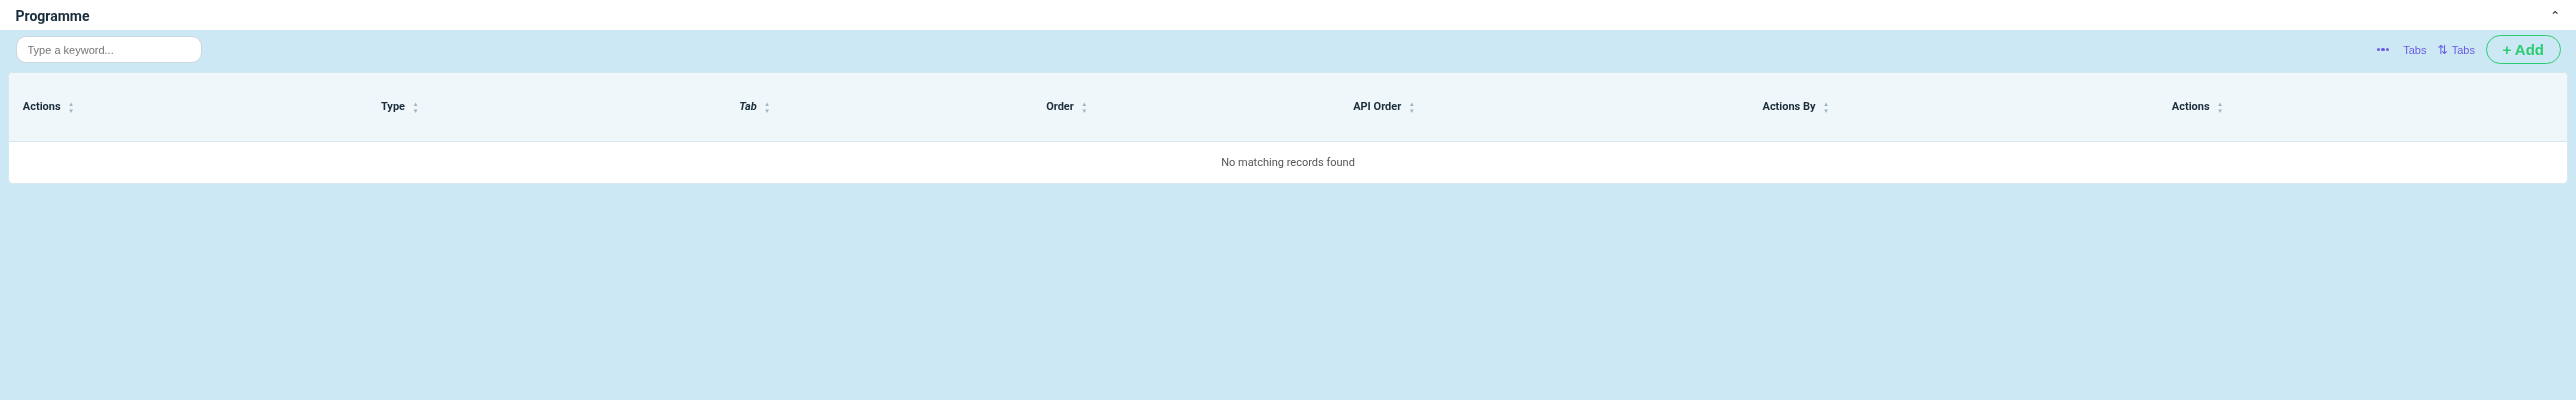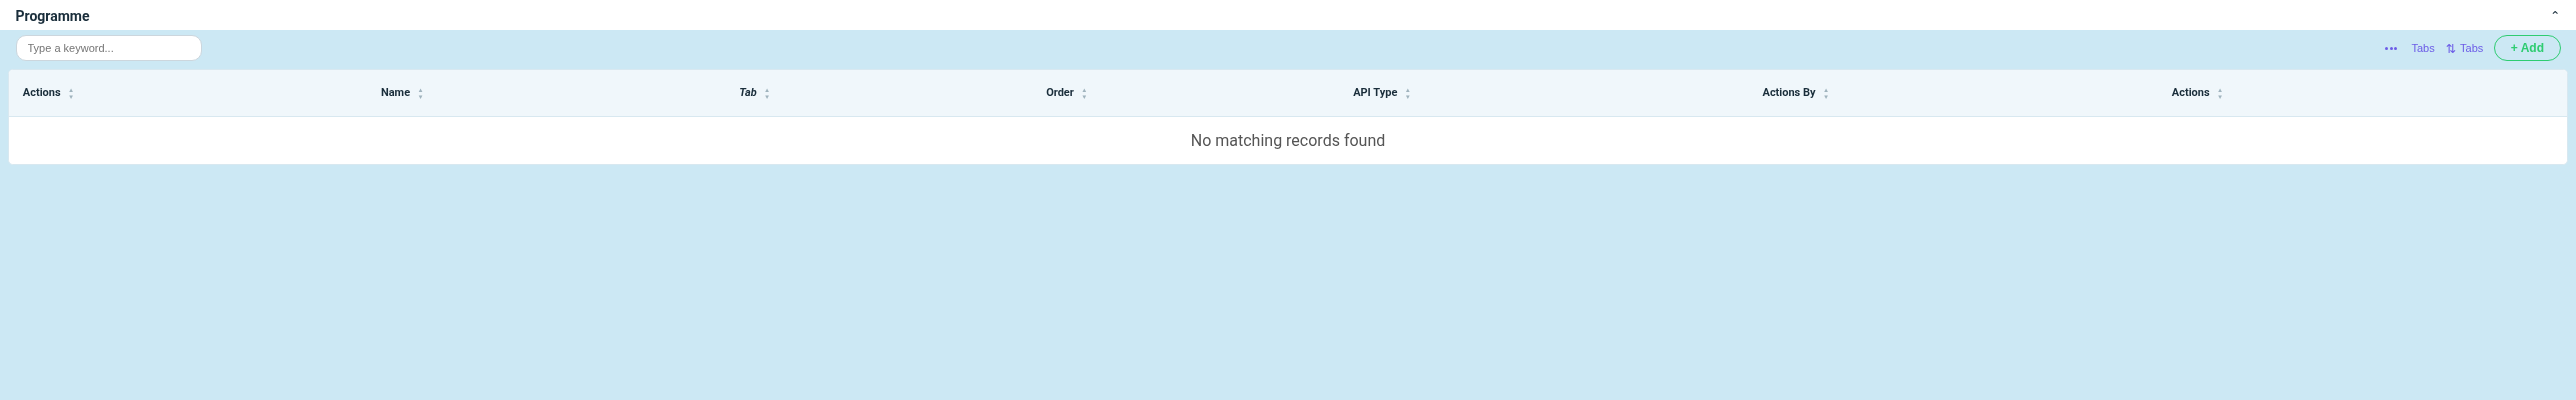--- a/index.html
+++ b/index.html
@@ -104,21 +104,21 @@
 
     .order-icon {
       font-size: 12.4px;
       color: #6c5ce7;
     }
 
     .add-btn {
       display: flex;
       align-items: flex-start;
       gap: 3.9px;
-      font-size: 12px;
+      font-size: 15px;
       font-weight: 600;
       color: #2ecc71;
       cursor: pointer;
       background: none;
       border: 1.9px solid #2ecc71;
       border-radius: 39px;
       padding: 5.4px 15.5px;
     }
 
     .table-container {
@@ -133,21 +133,21 @@
       width: 100%;
       border-collapse: collapse;
     }
 
     thead tr {
       background: #f0f7fb;
       border-bottom: 0.8px solid #d8e8f0;
     }
 
     thead th {
-      padding: 16px 14px;
+      padding: 27px 14px;
       text-align: left;
       font-size: 11px;
       font-weight: 700;
       color: #1a2e3b;
       white-space: nowrap;
     }
 
     thead th .sort-arrows {
       display: inline-flex;
       flex-direction: column;
@@ -164,21 +164,21 @@
 
     tbody tr td {
       padding: 14px;
       text-align: center;
       font-size: 11px;
       color: #555;
     }
 
     .no-records {
       color: #555;
-      font-size: 16px;
+      font-size: 11px;
       margin-top: 7px;
     }
 
     .col-actions { width: 14%; }
     .col-name { width: 14%; }
     .col-tab { width: 12%; font-style: italic; }
     .col-type { width: 12%; }
     .col-apiname { width: 16%; }
     .col-updatedby { width: 16%; }
     .col-updated { width: 16%; }
@@ -221,42 +221,42 @@
       <thead>
         <tr>
           <th class="col-actions">
             <span>Actions</span>
             <span class="sort-arrows">
                 <span>▲</span>
                 <span>▼</span>
               </span>
           </th>
           <th class="col-name">
-            <span>Name</span>
+            <span>Type</span>
             <span class="sort-arrows">
                 <span>▲</span>
                 <span>▼</span>
               </span>
           </th>
           <th class="col-tab">
             <span>Tab</span>
             <span class="sort-arrows">
                 <span>▲</span>
                 <span>▼</span>
               </span>
           </th>
           <th class="col-type">
             <span>Order</span>
             <span class="sort-arrows">
                 <span>▲</span>
                 <span>▼</span>
               </span>
           </th>
           <th class="col-apiname">
-            <span>API Type</span>
+            <span>API Order</span>
             <span class="sort-arrows">
                 <span>▲</span>
                 <span>▼</span>
               </span>
           </th>
           <th class="col-updatedby">
             <span>Actions By</span>
             <span class="sort-arrows">
                 <span>▲</span>
                 <span>▼</span>

